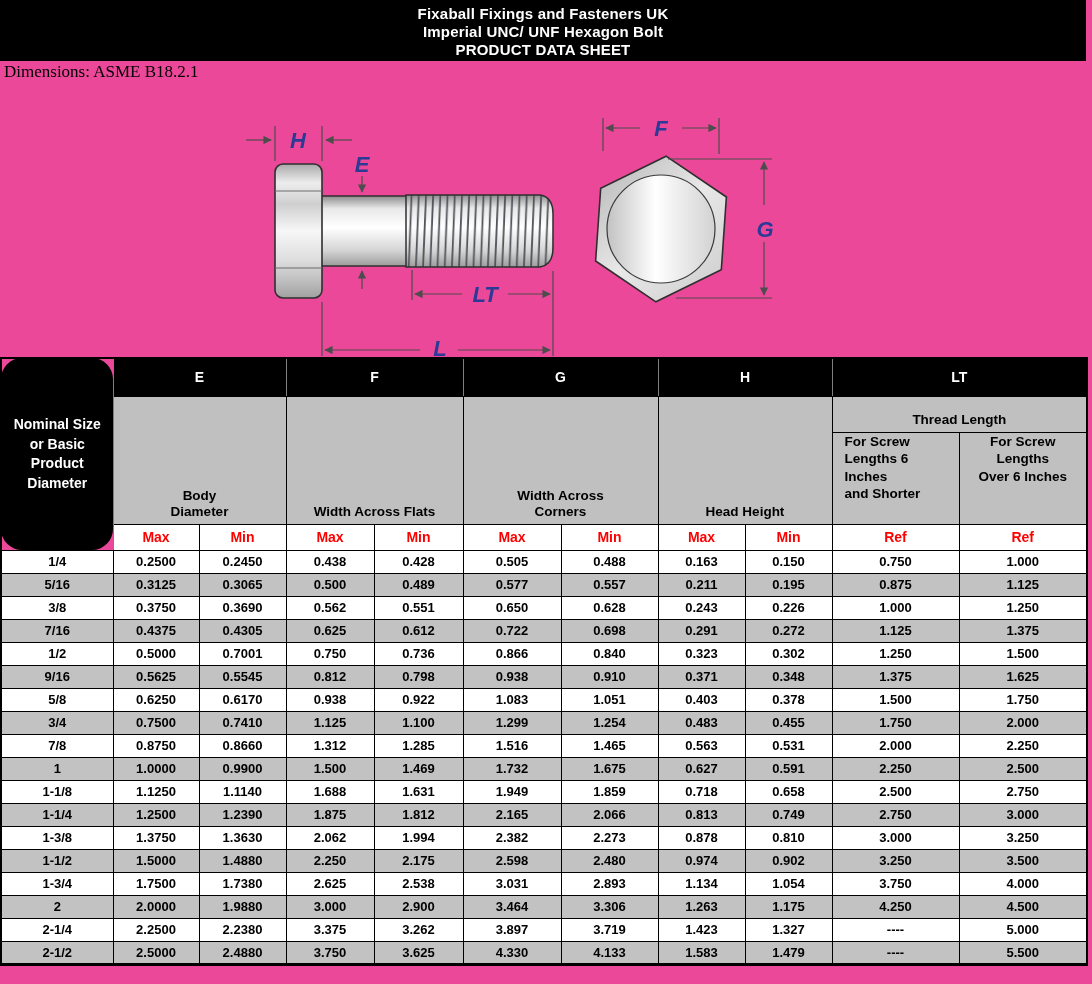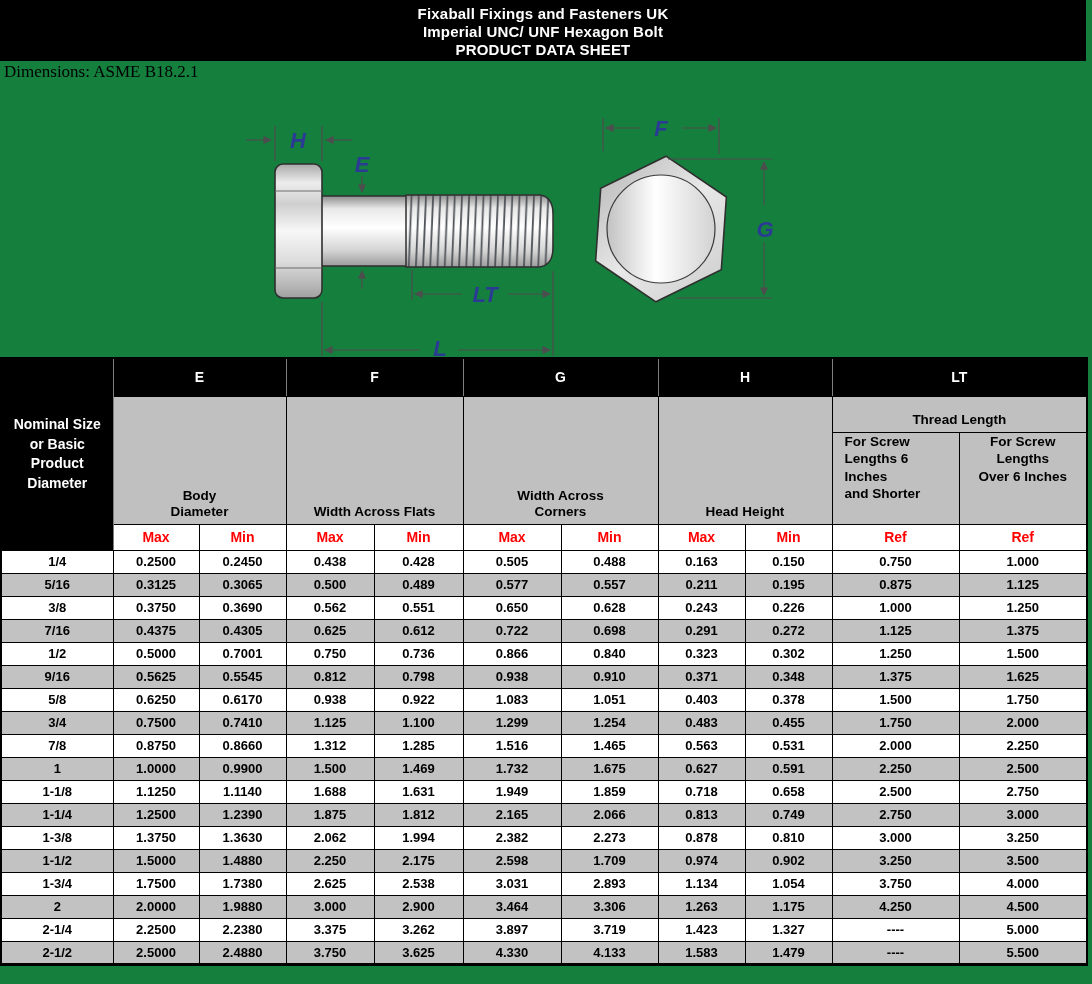--- a/index.html
+++ b/index.html
@@ -1,17 +1,17 @@
 <!DOCTYPE html>
 <html><head>
 <meta charset="utf-8">
 <style>
   * { margin:0; padding:0; box-sizing:border-box; }
   body { background:#fff; }
-  .page { position:relative; width:1092px; height:984px; background:#15803d;
+  .page { position:relative; width:1092px; height:984px; background:#ec4899;
           font-family:"Liberation Sans", sans-serif; overflow:hidden; }
 
   
   .band { position:absolute; top:0; left:0; width:1086px; height:61px;
           background:#000; color:#fff; text-align:center; padding-top:5px; }
   .band div { font-size:15px; font-weight:bold; line-height:18px; letter-spacing:0.2px; }
 
   .std-note { position:absolute; top:62px; left:4px; font-family:"Liberation Serif", serif;
               font-size:17px; color:#000; }
 
@@ -20,21 +20,21 @@
               font-size:22px; text-anchor:middle; }
 
   
   .spec { position:absolute; top:357px; left:0; border-collapse:collapse; table-layout:fixed;
           border:2px solid #000; border-bottom:3px solid #000; }
   .spec th, .spec td { border:1px solid #000; text-align:center; font-weight:bold;
                        padding:0; overflow:hidden; }
   .grp th { background:#000; color:#fff; height:38px; font-size:14px;
             border-color:#7e7e7e; border-top-color:#000; border-bottom-color:#000; }
   .corner { background:#000; color:#fff; font-size:13.5px; line-height:1.4;
-            vertical-align:middle; white-space:pre-line; border-color:#000; }
+            vertical-align:middle; white-space:pre-line; border-color:#000;border-radius:21px; }
   .lab th { background:#c0c0c0; vertical-align:bottom; font-size:13.5px; line-height:1.22;
             white-space:pre-line; padding-bottom:3px; }
   .tl-cell { background:#c0c0c0; height:36px; vertical-align:middle; font-size:13.5px; }
   .sub { background:#c0c0c0; vertical-align:top; font-size:13.5px; line-height:1.3;
          white-space:pre-line; padding-top:5px; height:92px; }
   .sub.left { text-align:left; padding-left:12px; }
   .units th { background:#fff; color:#ff0000; height:26px; font-size:14px;margin-top:20px; }
   .spec tbody td { height:23px; font-size:13px; background:#fff; }
   .spec tbody tr.alt td { background:#c2c2c2; }
 </style>
@@ -358,21 +358,21 @@
           <td>3.000</td>
           <td>3.250</td>
         </tr>
         <tr class="alt">
           <td>1-1/2</td>
           <td>1.5000</td>
           <td>1.4880</td>
           <td>2.250</td>
           <td>2.175</td>
           <td>2.598</td>
-          <td>1.709</td>
+          <td>2.480</td>
           <td>0.974</td>
           <td>0.902</td>
           <td>3.250</td>
           <td>3.500</td>
         </tr>
         <tr>
           <td>1-3/4</td>
           <td>1.7500</td>
           <td>1.7380</td>
           <td>2.625</td>

